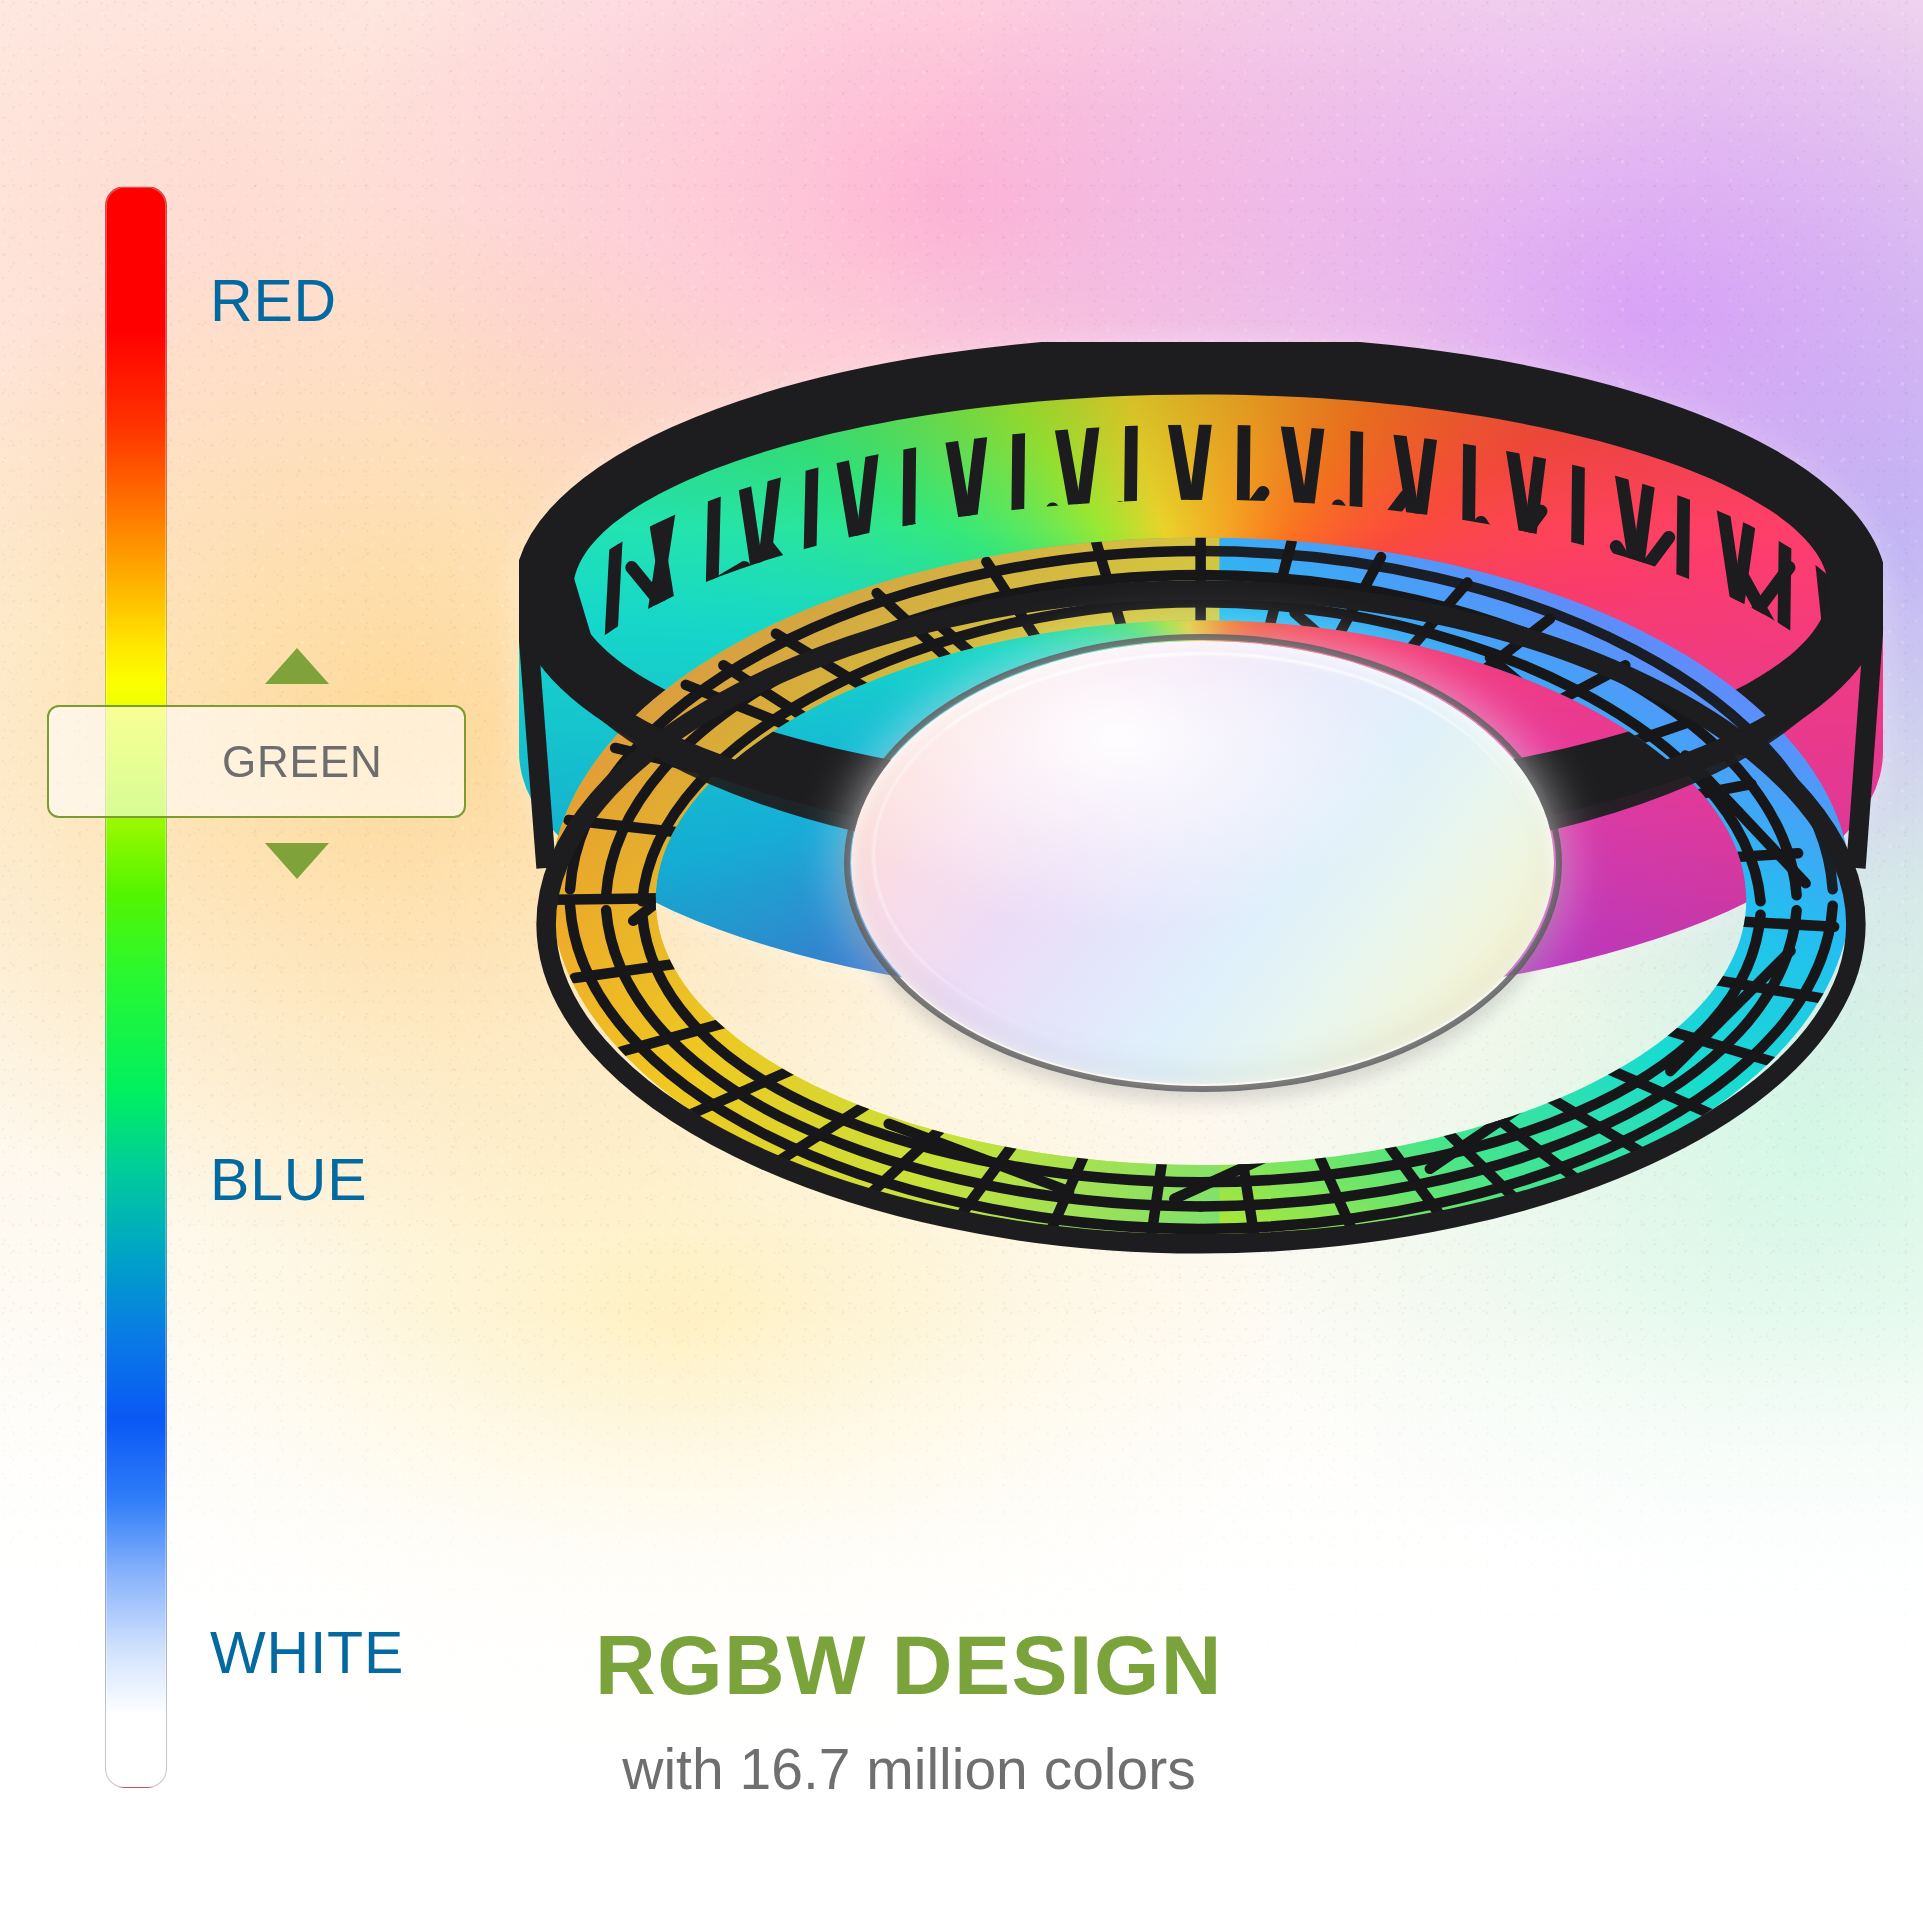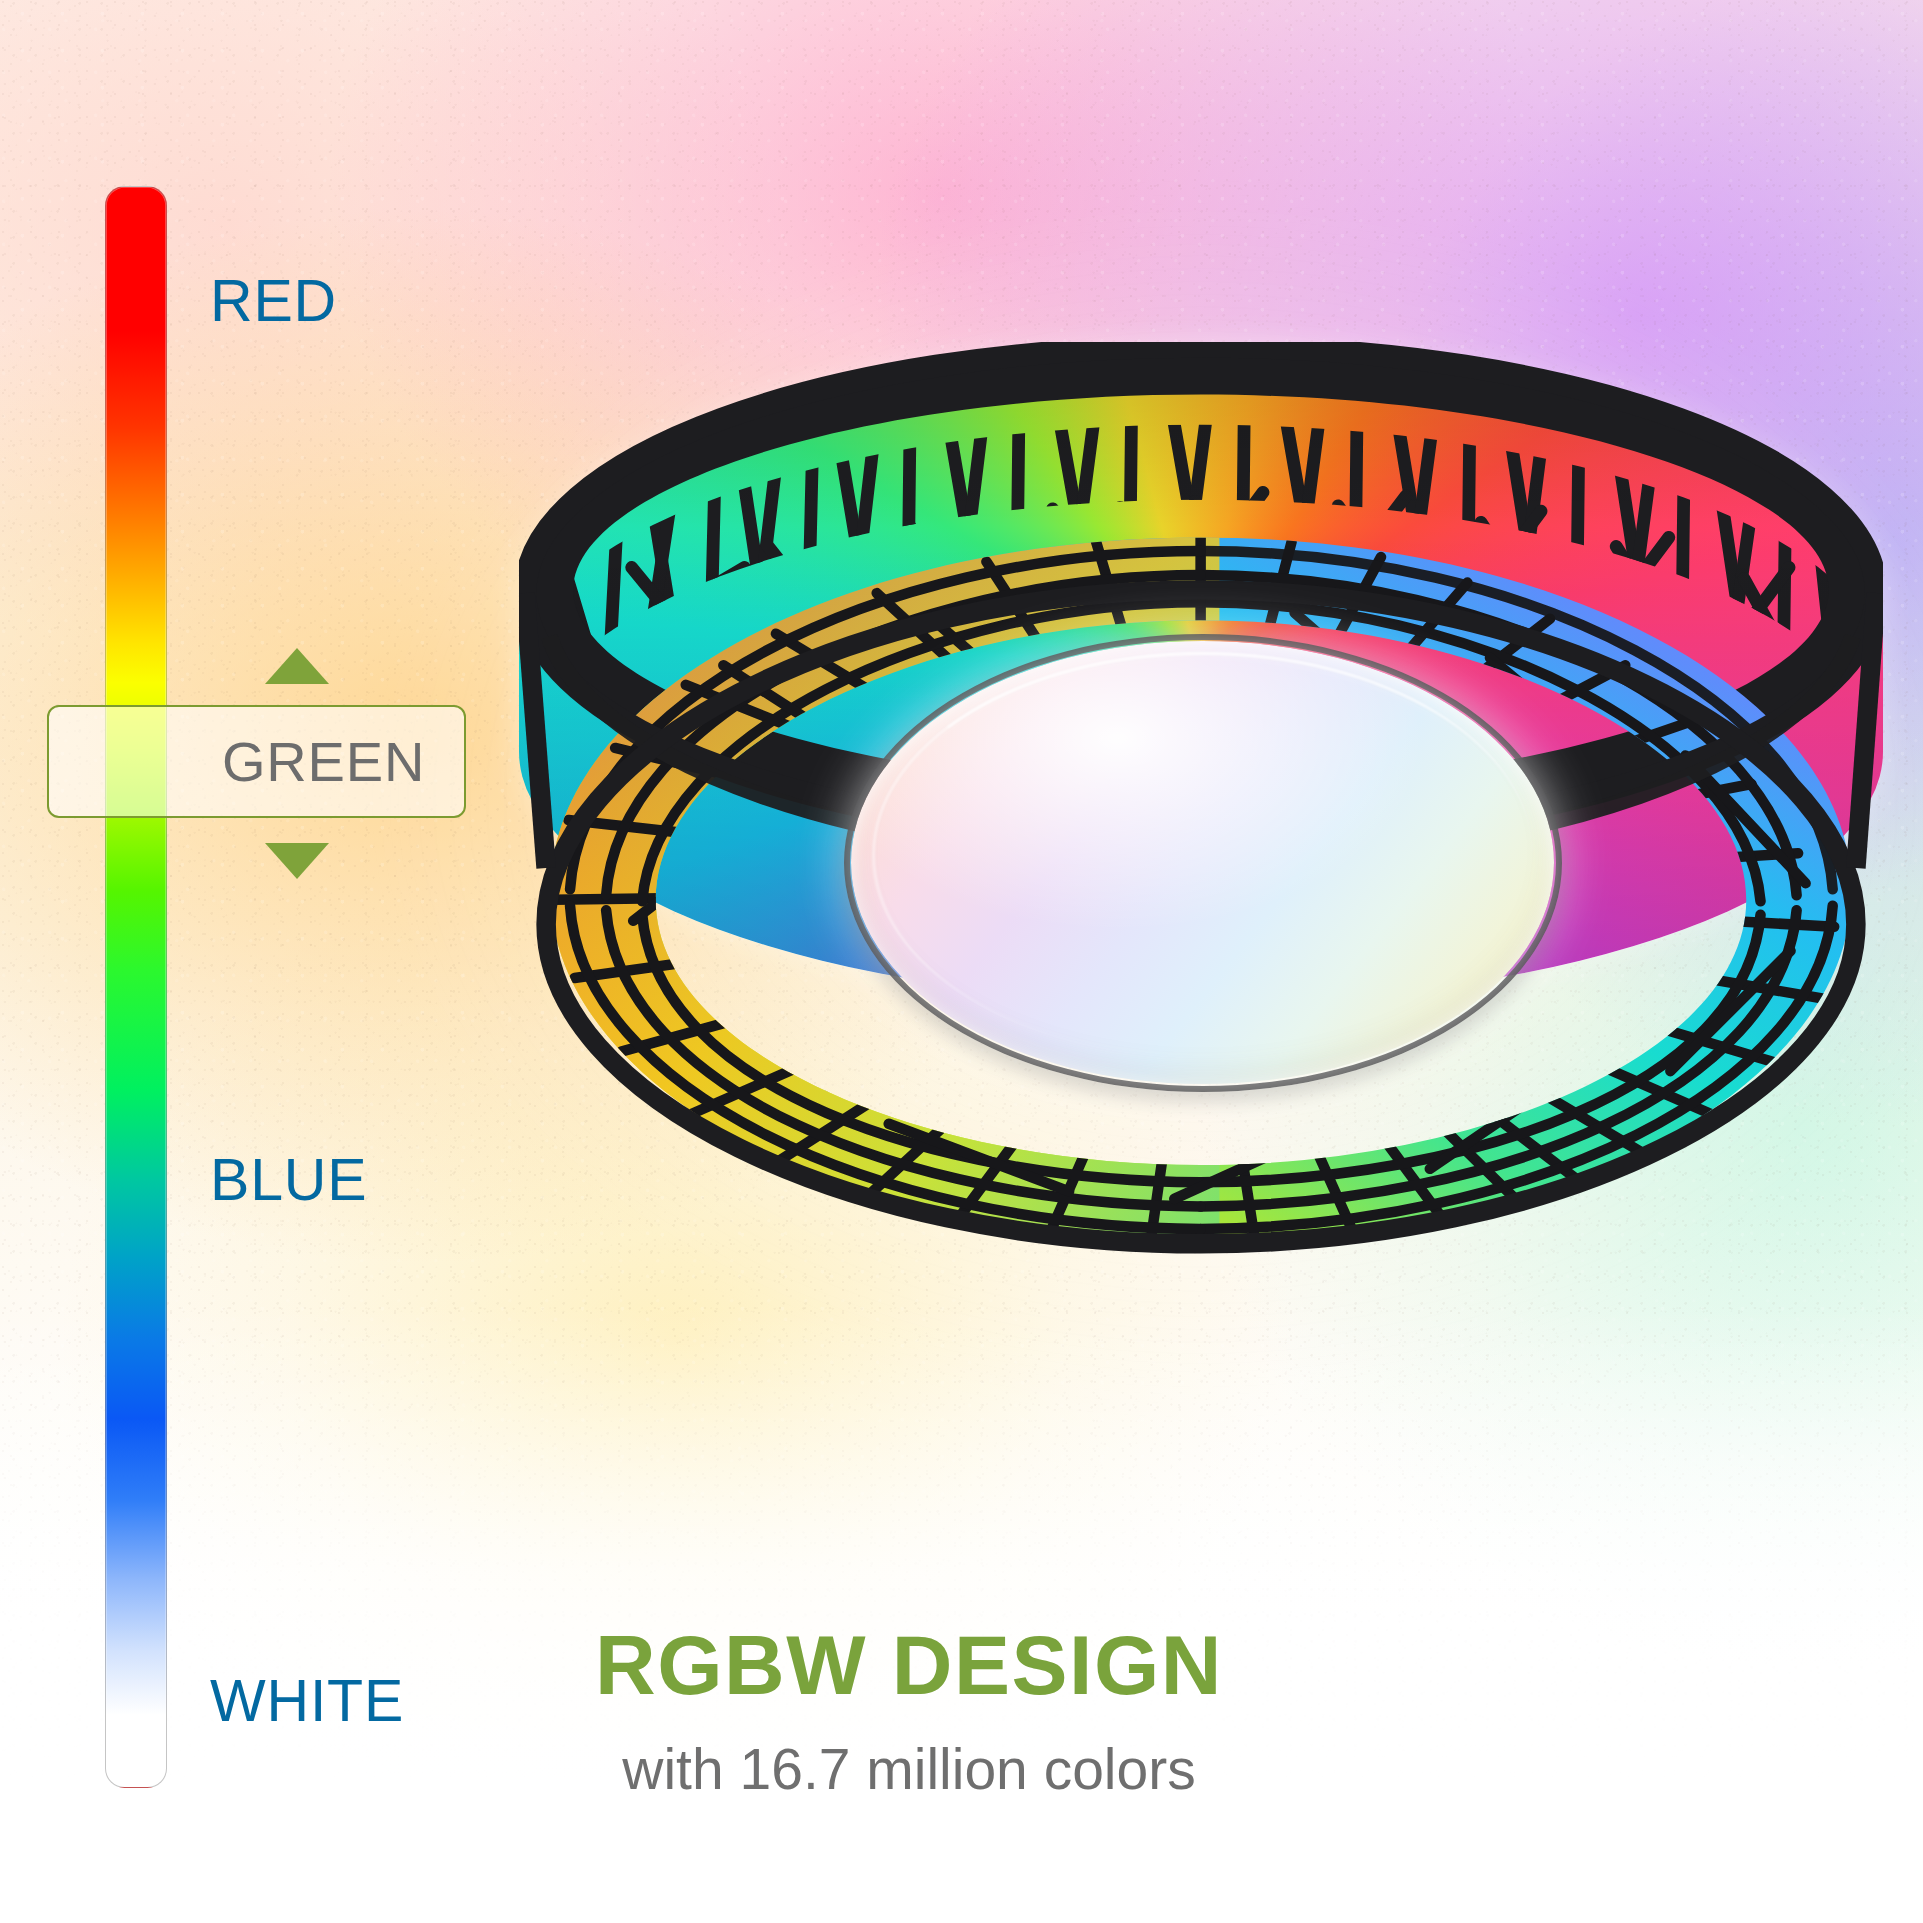--- a/index.html
+++ b/index.html
@@ -89,21 +89,21 @@
     position:absolute;left:47px;top:705px;
     width:419px;height:113px;
     border:2.3px solid #7c9b30;
     border-radius:12px;
     background:rgba(255,255,255,.58);
     box-sizing:border-box;
     display:flex;align-items:center;
   }
   #green-chip .chip-label{
     position:absolute;left:173px;
-    font-size:56px;color:#6d6d6d;letter-spacing:0.8px;
+    font-size:44px;color:#6d6d6d;letter-spacing:0.8px;
     font-family:"Liberation Sans",sans-serif;
   }
   .tri{
     position:absolute;left:265px;width:0;height:0;
   }
   .tri.up{
     top:648px;
     border-left:32px solid transparent;border-right:32px solid transparent;
     border-bottom:36px solid #7fa33a;
   }
@@ -112,21 +112,21 @@
     border-left:32px solid transparent;border-right:32px solid transparent;
     border-top:36px solid #7fa33a;
   }
 
   .sl-label{
     position:absolute;
     font-size:59px;color:#0369a1;letter-spacing:0.8px;white-space:nowrap;
   }
   #label-red{left:210px;top:267px;}
   #label-blue{left:210px;top:1146px;}
-  #label-white{left:210px;top:1619px;margin-top:48px;}
+  #label-white{left:210px;top:1619px;}
 
   
   #lamp{
     position:absolute;left:519px;top:342px;width:1364px;height:913px;
   }
 
   
   .lamp-halo{
     position:absolute;left:-135px;top:-135px;width:1634px;height:1184px;
     border-radius:50%;

